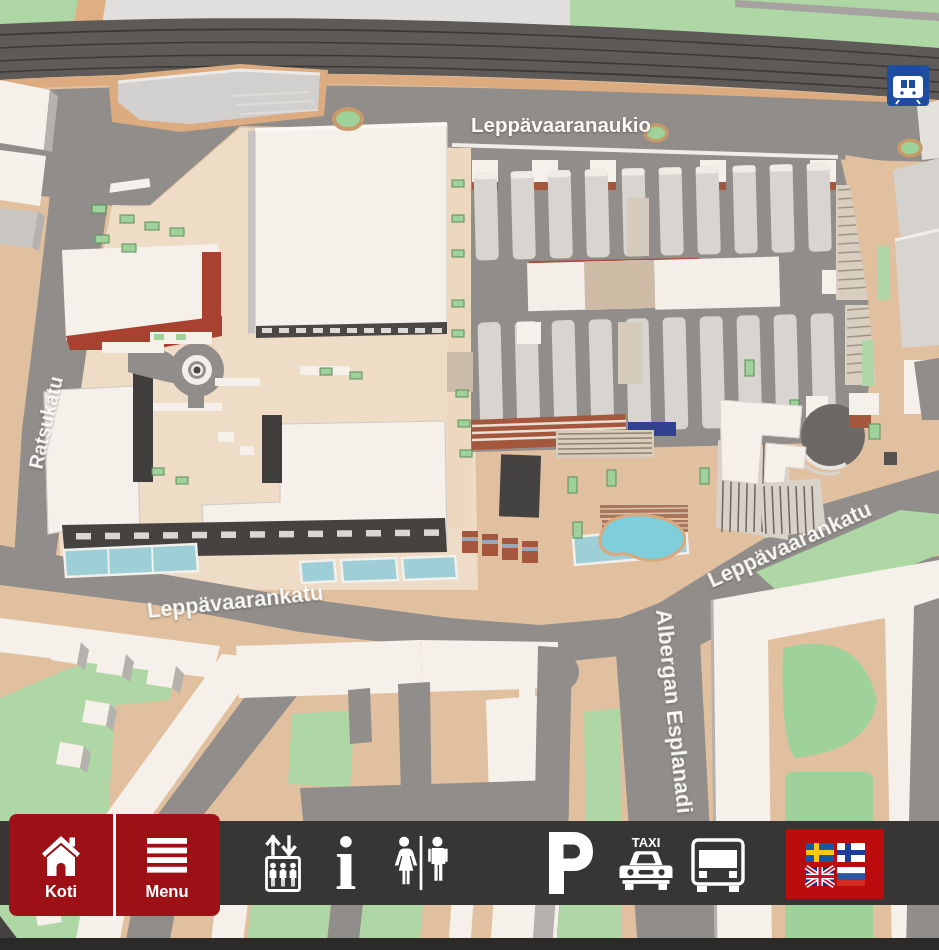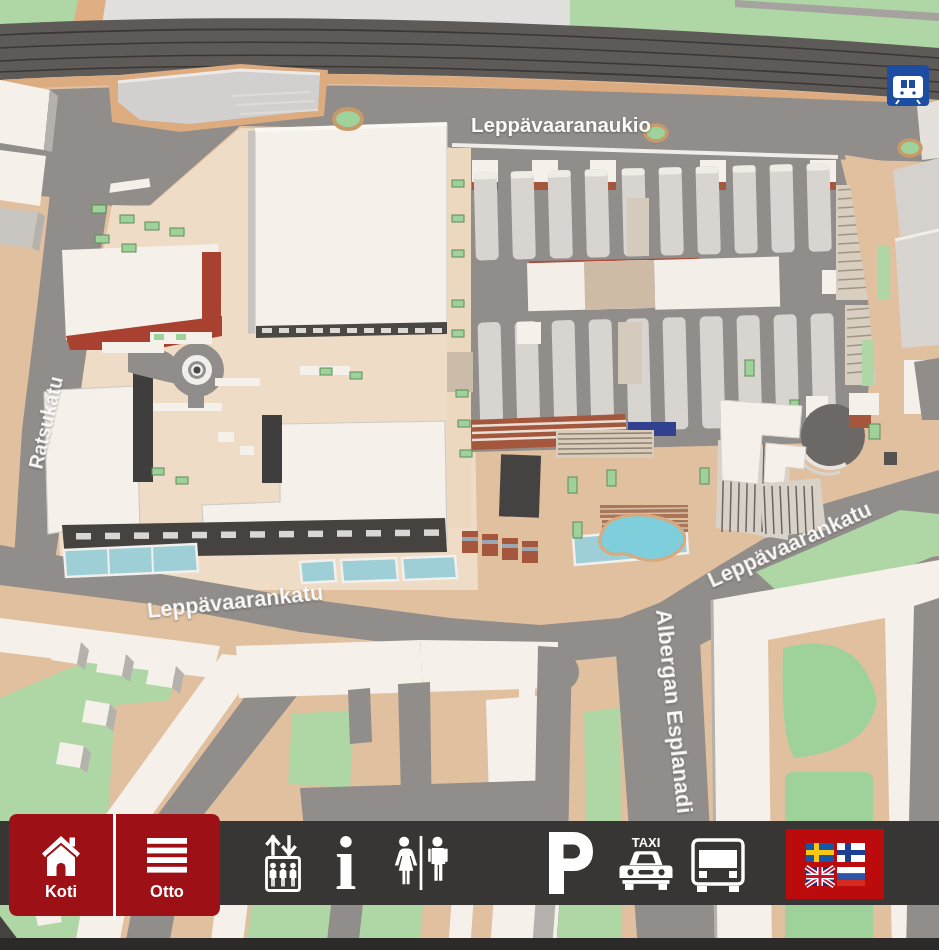--- a/index.html
+++ b/index.html
@@ -343,21 +343,21 @@
    <div class="lbl">Koti</div>
  </div>
  <div class="divider"></div>
  <div class="cell" style="left:106px">
    <div style="position:absolute;left:32px;top:24px"><svg width="40" height="35" viewBox="0 0 40 35">
             <rect x="0" y="0.0" width="40" height="5.8" fill="#fff"></rect>
             <rect x="0" y="9.6" width="40" height="5.8" fill="#fff"></rect>
             <rect x="0" y="19.2" width="40" height="5.8" fill="#fff"></rect>
             <rect x="0" y="28.799999999999997" width="40" height="5.8" fill="#fff"></rect>
           </svg></div>
-   <div class="lbl">Otto</div>
+   <div class="lbl">Menu</div>
  </div>
 </div>
 <div class="icon" style="left:265px;width:36px">
       <svg width="36" height="58" viewBox="0 0 36 58">
 <g stroke="#fff" stroke-width="3.4" fill="none">
 <path d="M8,20 V3 M8,3 l-5.5,6.5 M8,3 l5.5,6.5" stroke-linecap="square"></path>
 <path d="M24,3 V20 M24,20 l-5.5,-6.5 M24,20 l5.5,-6.5" stroke-linecap="square"></path>
 </g>
 <rect x="1.5" y="23.5" width="33" height="33" rx="2.5" stroke="#fff" stroke-width="2.8" fill="none"></rect>
 <g fill="#fff">

